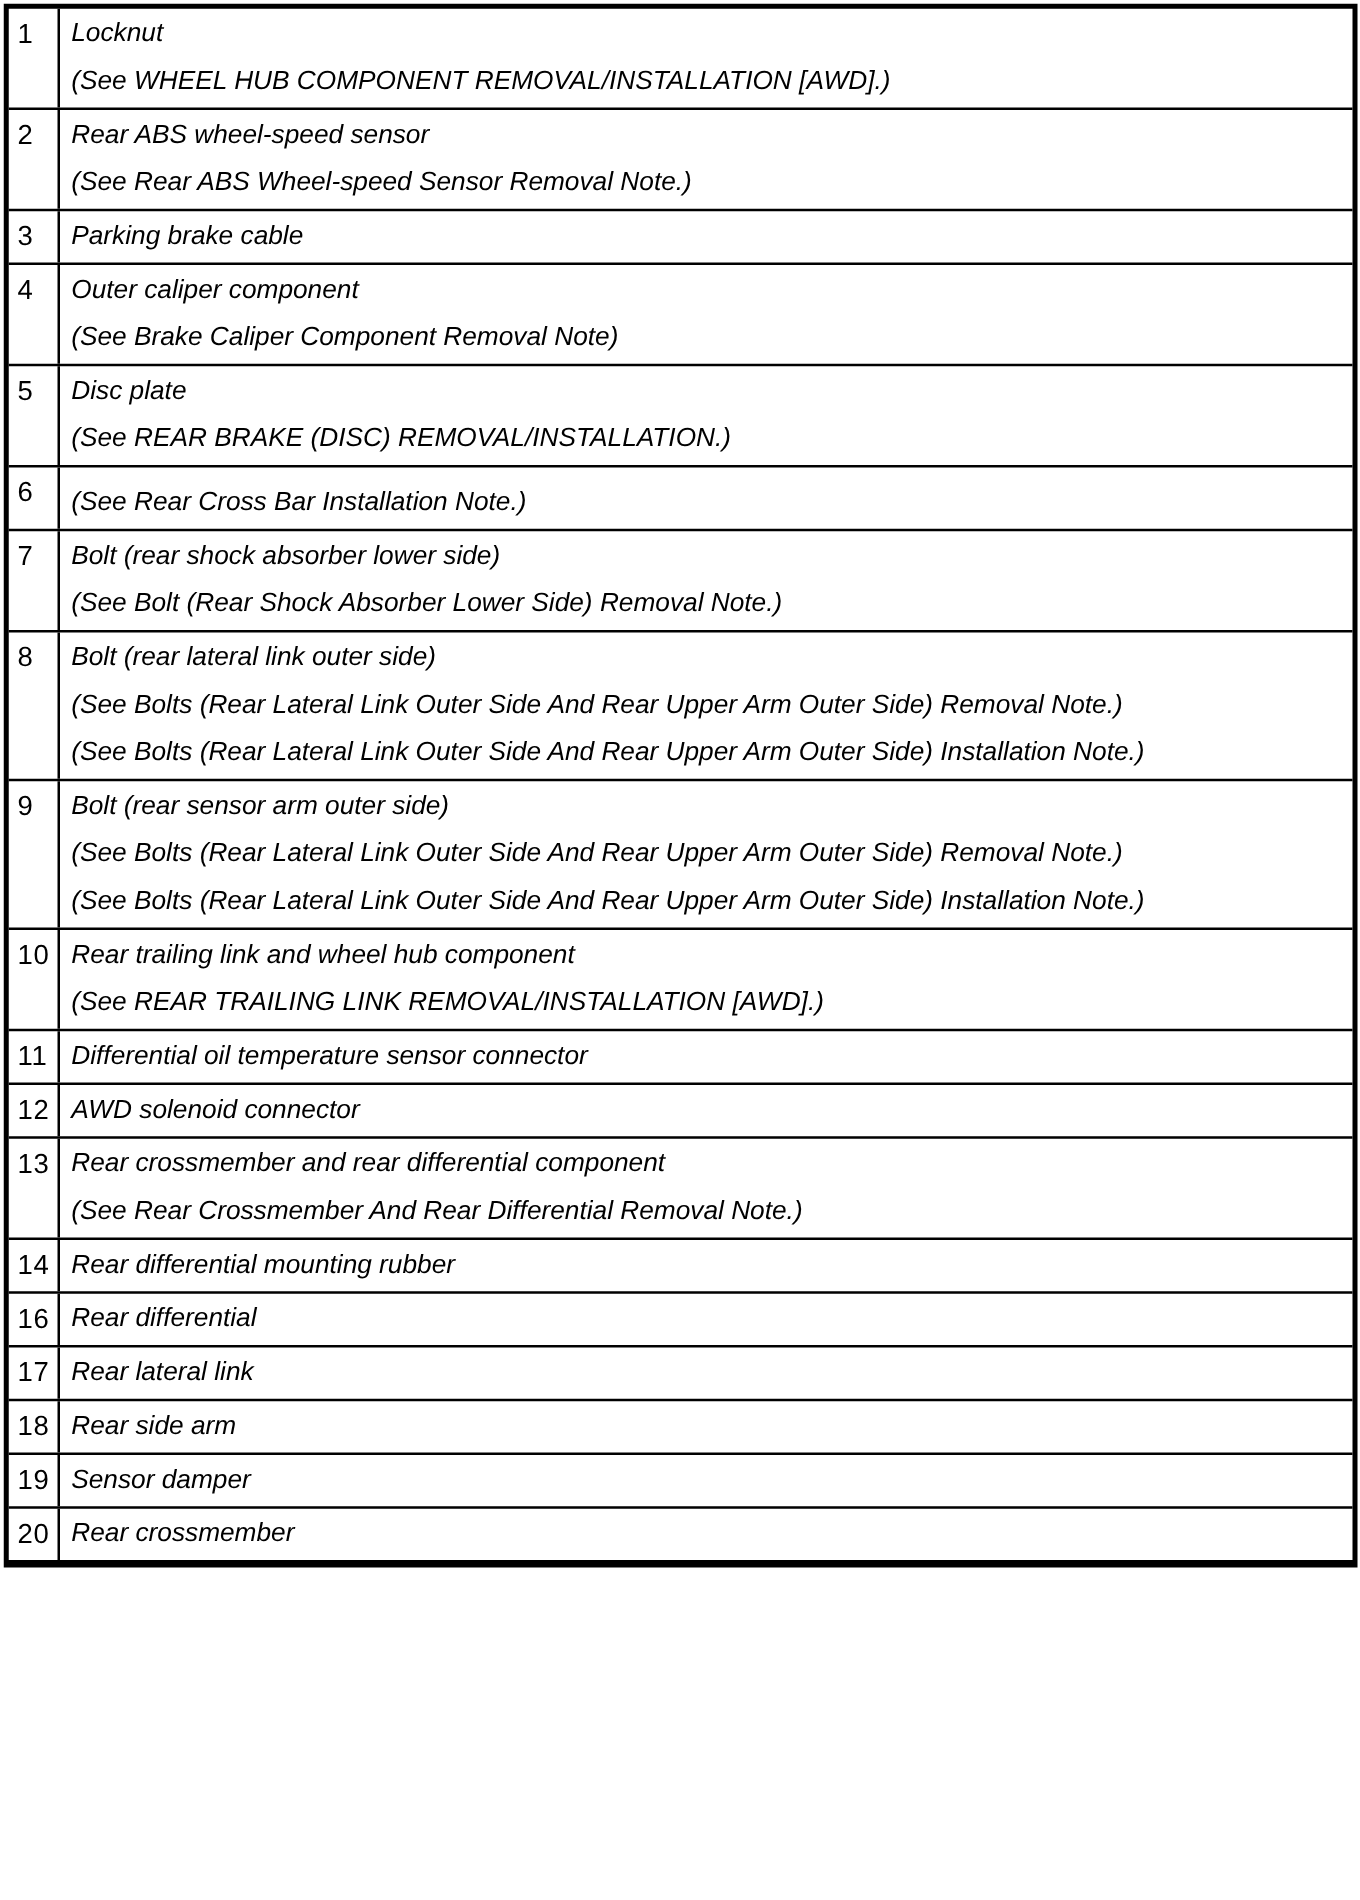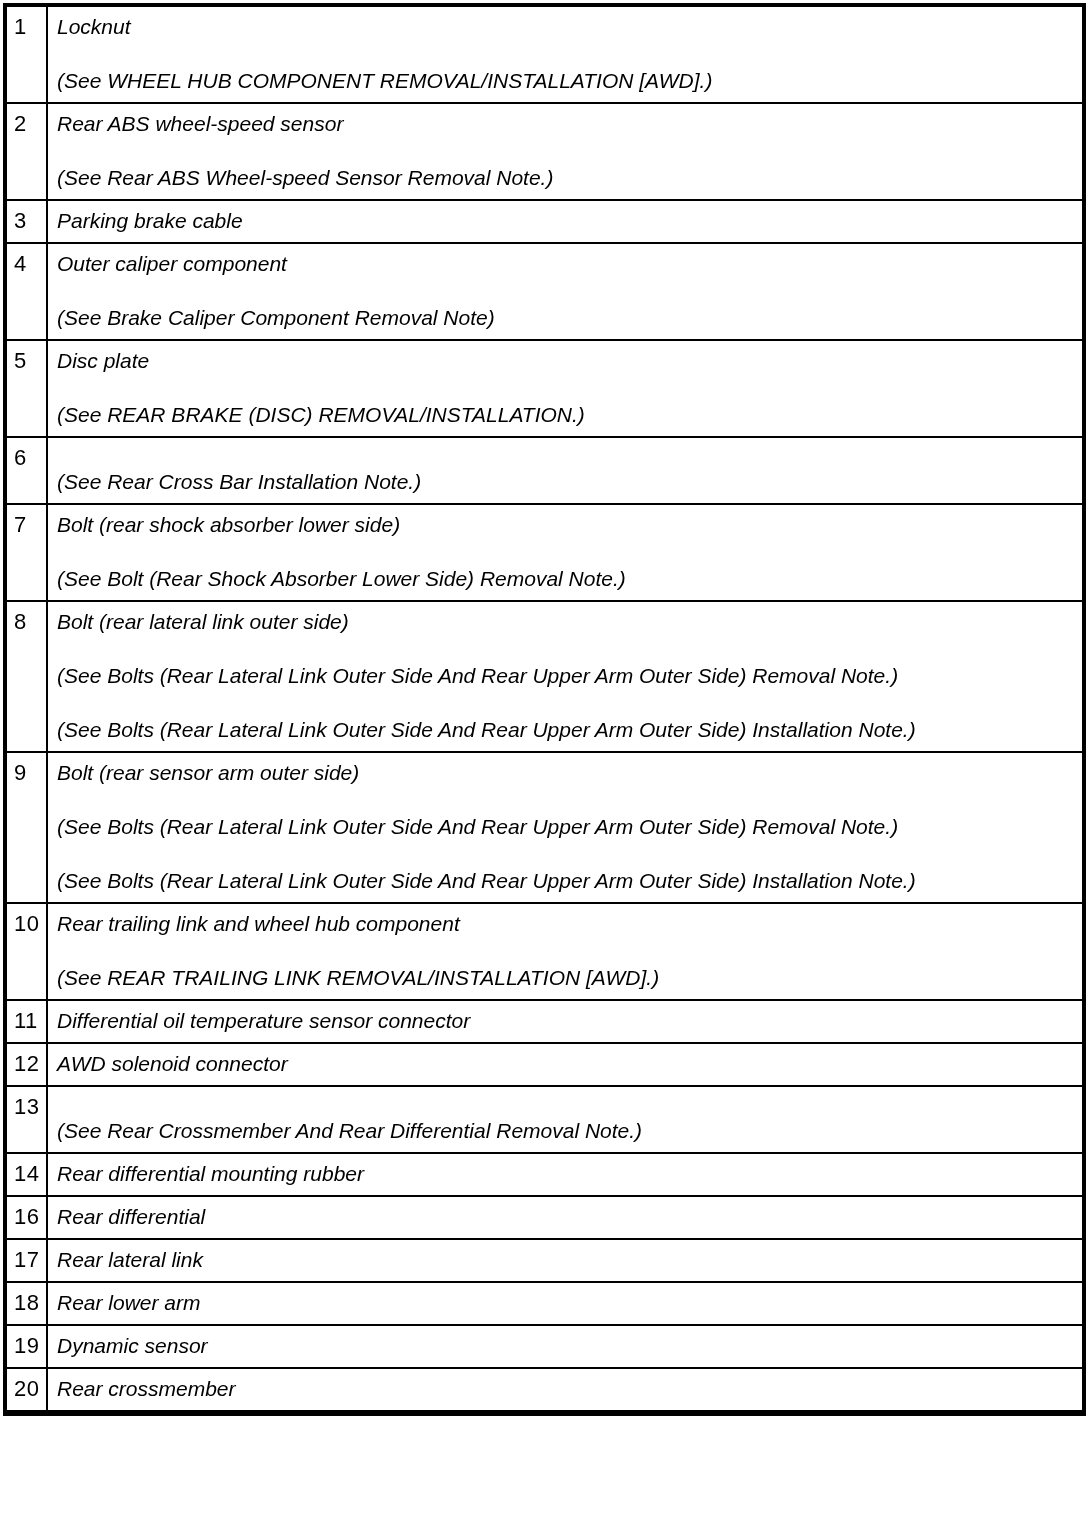--- a/index.html
+++ b/index.html
@@ -44,21 +44,21 @@
     padding: 5px 2px 6px 9px;
     font-size: 21px;
     line-height: 30px;
     font-style: italic;
   }
   .desc p {
     margin: 0;
     white-space: nowrap;
   }
   .desc p.note {
-    margin-top: 24px;
+    margin-top: 8px;
   }
 </style>
 </head>
 <body>
 
 <div class="parts-table" id="table-root">
   <div class="row">
     <div class="cell num">1</div>
     <div class="cell desc">
       <p class="name">Locknut</p>
@@ -148,20 +148,21 @@
   <div class="row">
     <div class="cell num">12</div>
     <div class="cell desc">
       <p class="name">AWD solenoid connector</p>
     </div>
   </div>
 
   <div class="row">
     <div class="cell num">13</div>
     <div class="cell desc">
+      <p class="name">Rear crossmember and rear differential component</p>
     <p class="note">(See Rear Crossmember And Rear Differential Removal Note.)</p>
       </div>
   </div>
 
   <div class="row">
     <div class="cell num">14</div>
     <div class="cell desc">
       <p class="name">Rear differential mounting rubber</p>
     </div>
   </div>
@@ -177,28 +178,28 @@
   <div class="row">
     <div class="cell num">17</div>
     <div class="cell desc">
       <p class="name">Rear lateral link</p>
     </div>
   </div>
 
   <div class="row">
     <div class="cell num">18</div>
     <div class="cell desc">
-      <p class="name">Rear lower arm</p>
+      <p class="name">Rear side arm</p>
     </div>
   </div>
 
   <div class="row">
     <div class="cell num">19</div>
     <div class="cell desc">
-      <p class="name">Dynamic sensor</p>
+      <p class="name">Sensor damper</p>
     </div>
   </div>
 
   <div class="row">
     <div class="cell num">20</div>
     <div class="cell desc">
       <p class="name">Rear crossmember</p>
     </div>
   </div>
 </div>

